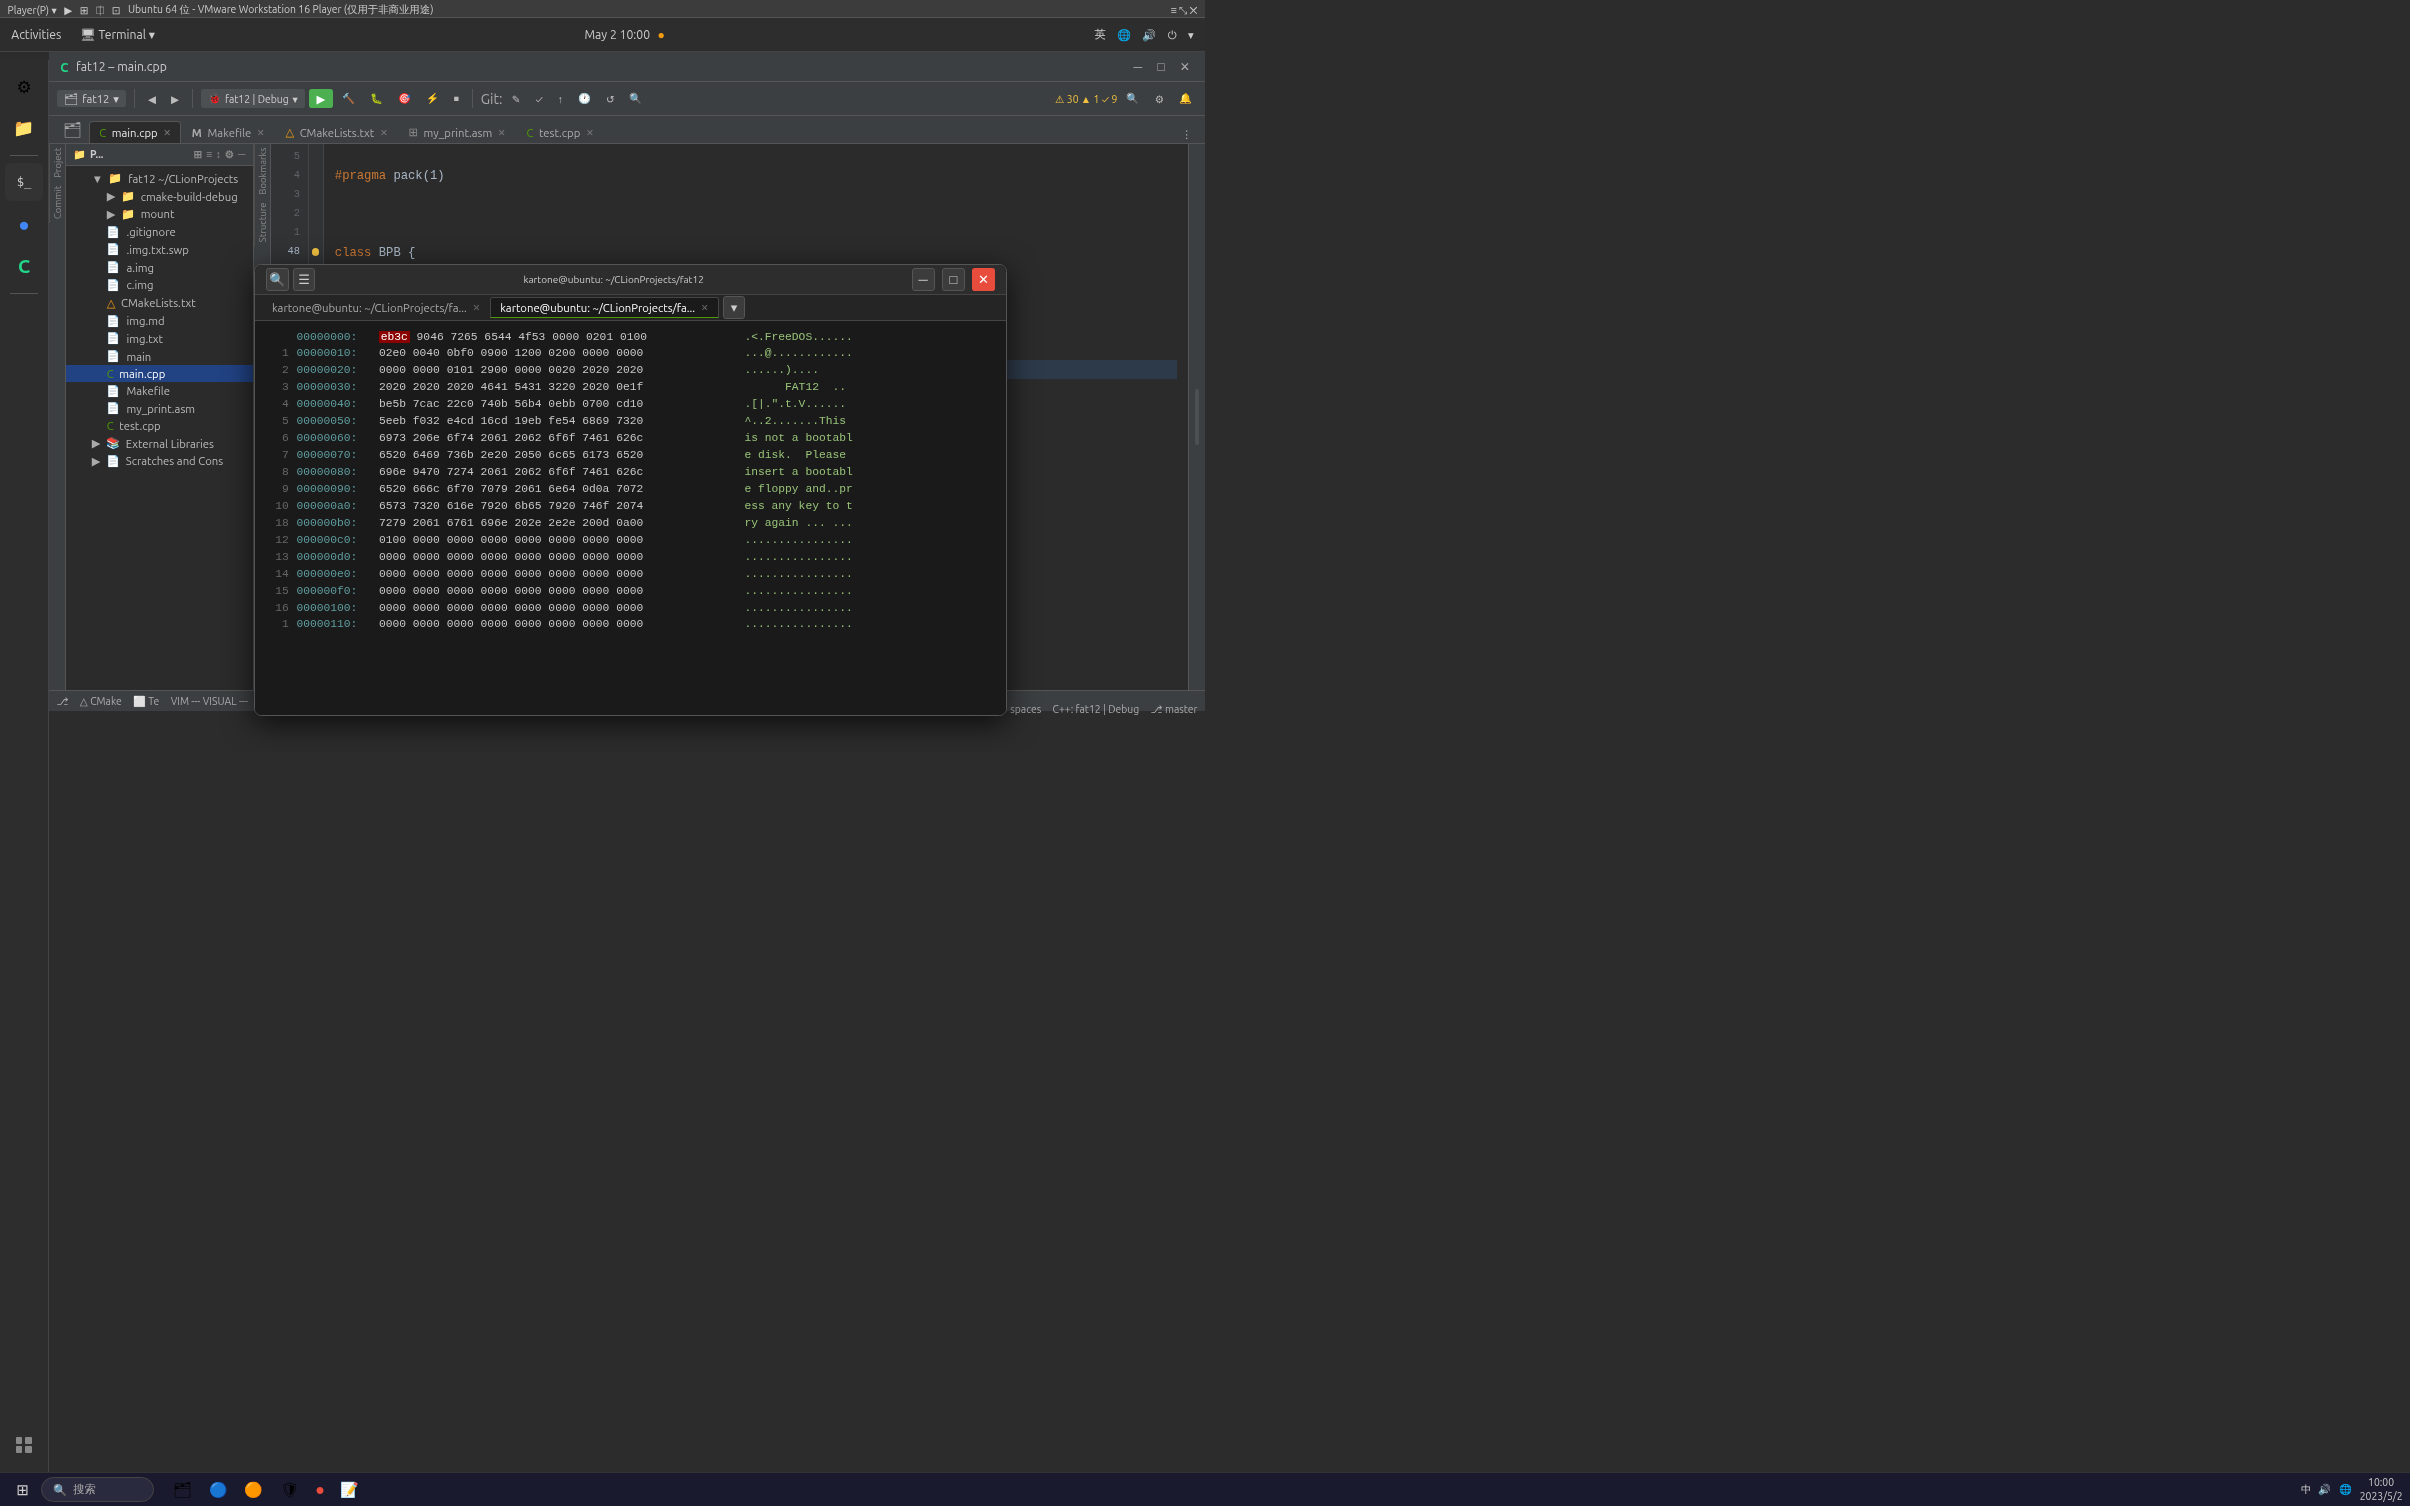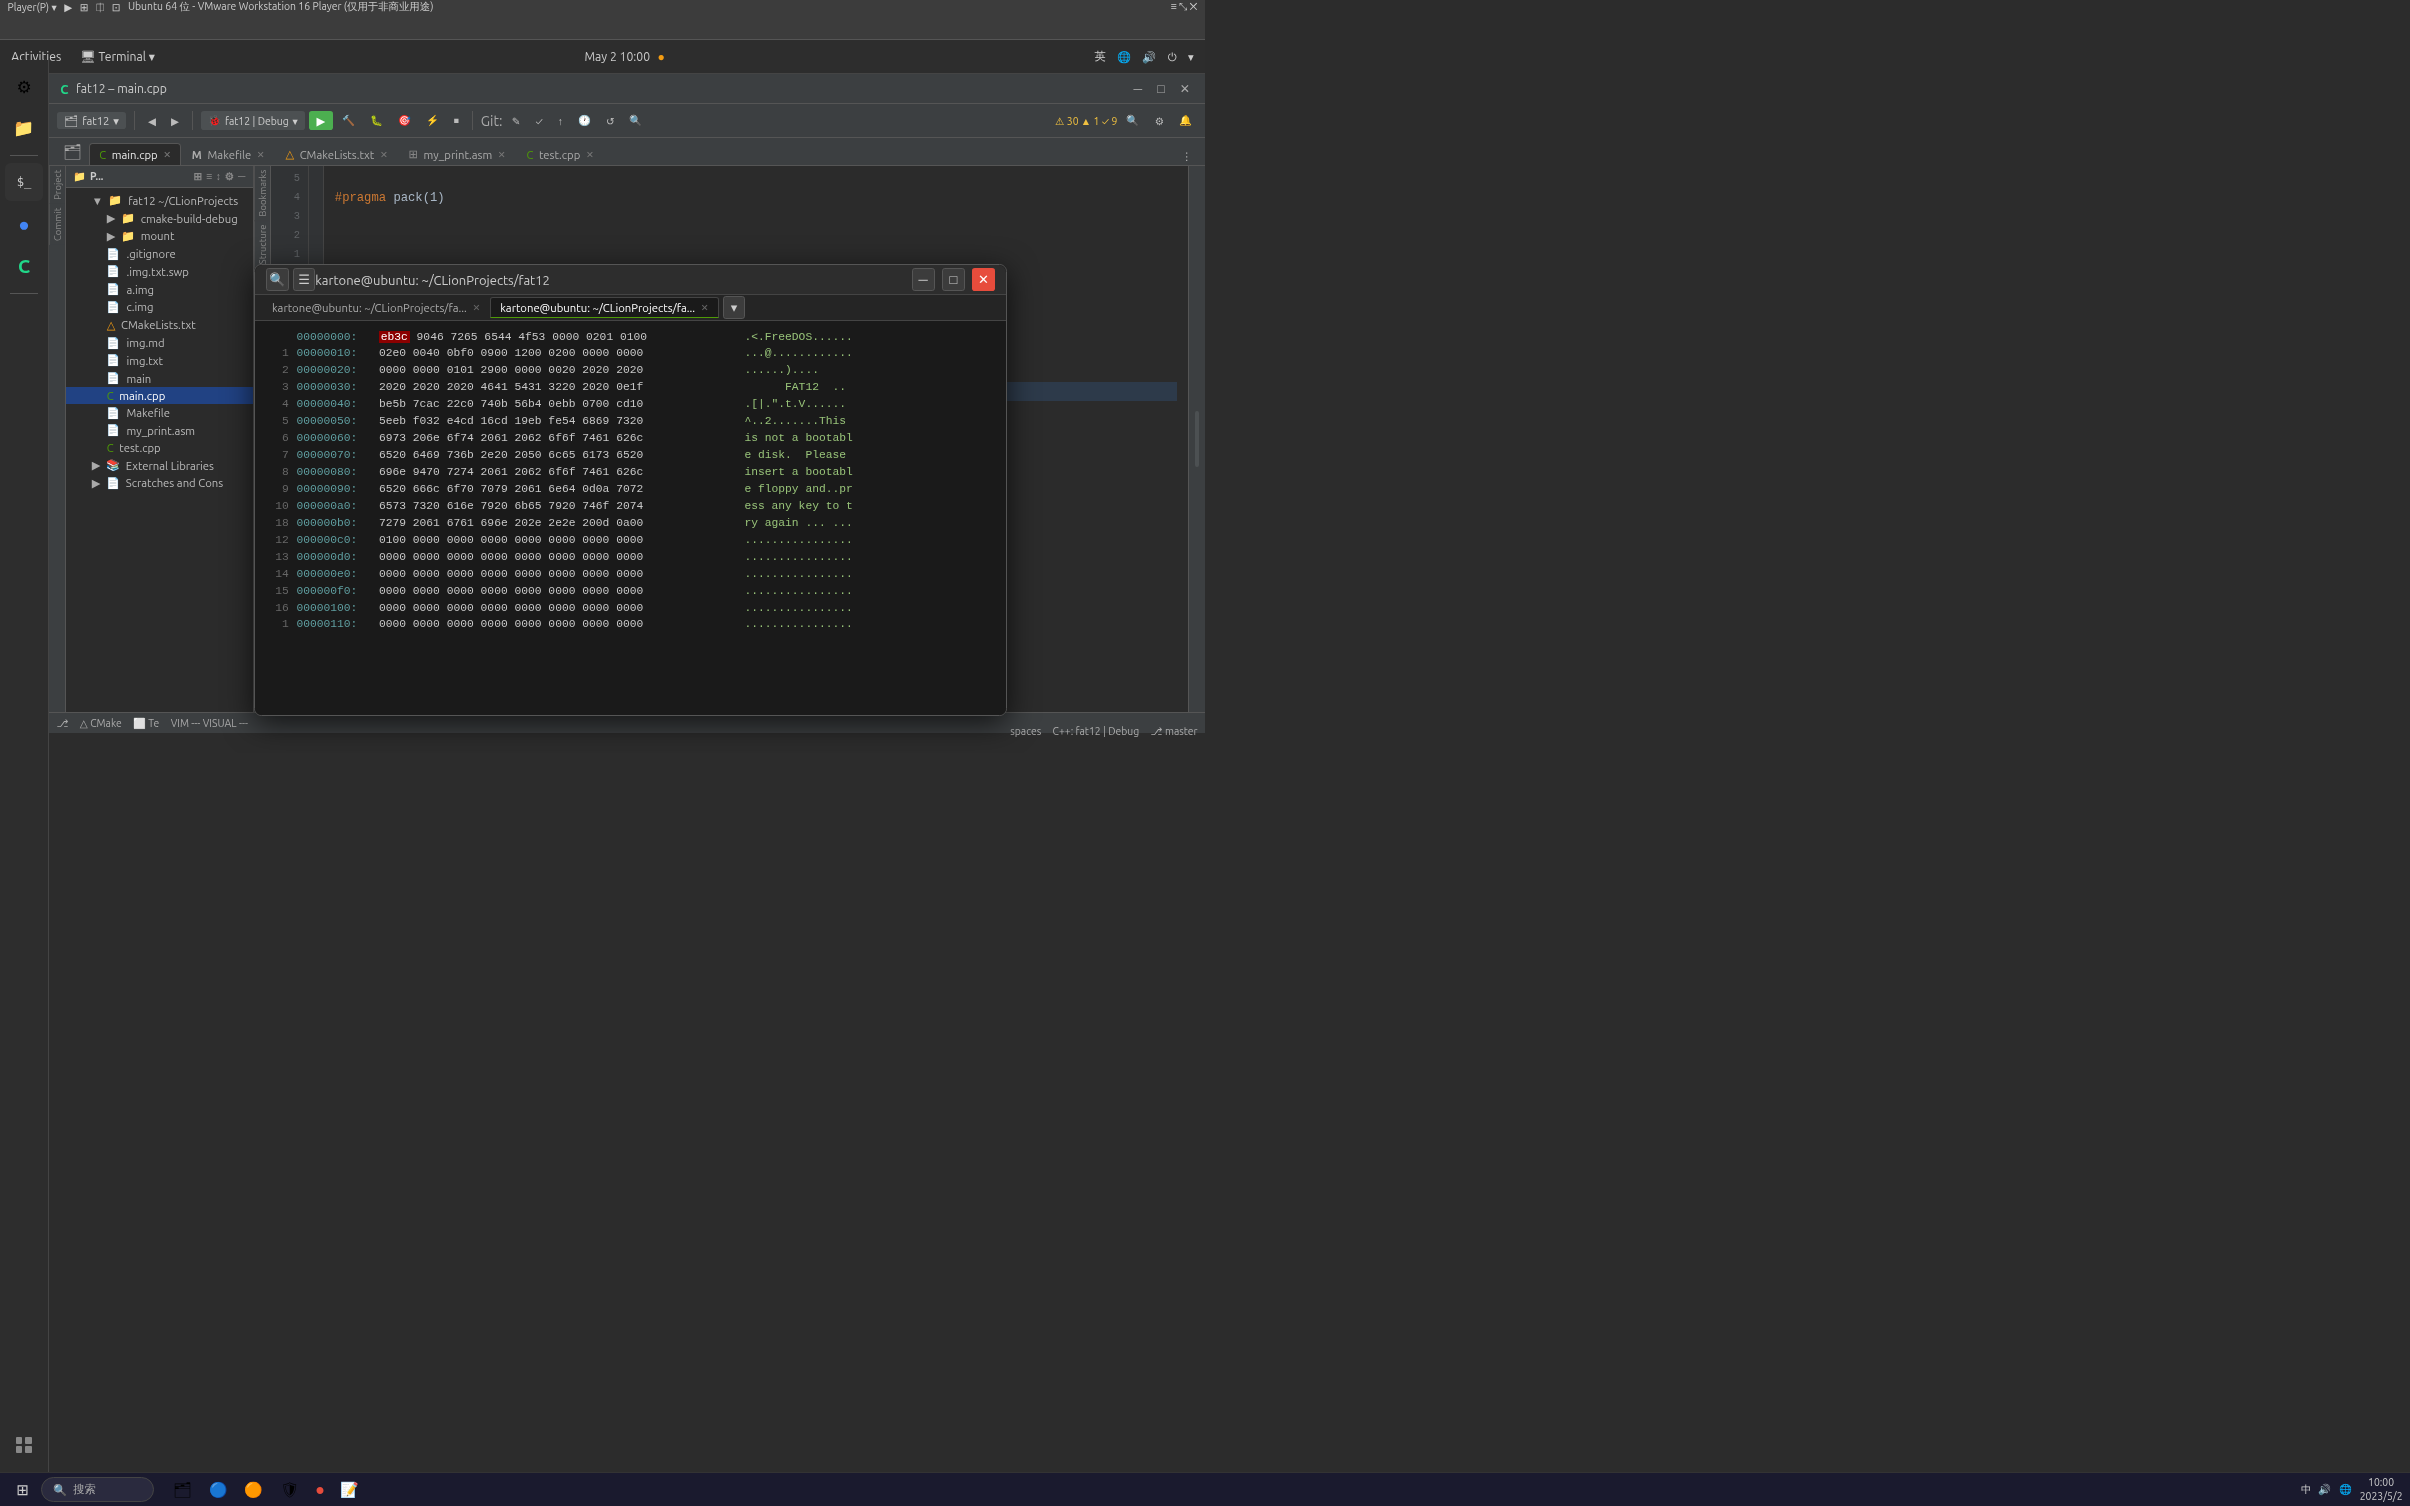--- a/index.html
+++ b/index.html
@@ -8,24 +8,24 @@
       height: 753px;
       font-family: 'Ubuntu', 'Segoe UI', sans-serif;
       font-size: 11.3px;
       background: #2c2c2c;
       overflow: hidden;
       position: relative;
     }
 
     
     .vmware-titlebar {
-      height: 40px;
+      height: 18px;
       background: #3c3c3c;
       display: flex;
-      align-items: flex-start;
+      align-items: flex-end;
       padding: 0 7.5px;
       color: #ccc;
       font-size: 10.4px;
       justify-content: space-between;
       border-bottom: 0.9px solid #555;
     }
     .vmware-titlebar-left {
       display: flex;
       align-items: center;
       gap: 7.5px;
@@ -369,22 +369,23 @@
       background: #2d2d2d;
       display: flex;
       align-items: center;
       padding: 0 11.3px;
       justify-content: space-between;
       border-bottom: 0.9px solid #444;
       border-radius: 7.5px 7.5px 0 0;
     }
     .terminal-title {
       color: #ccc;
-      font-size: 13px;
+      font-size: 10px;
       flex: 1;
+      text-align: center;
     }
     .terminal-controls {
       display: flex;
       gap: 7.5px;
       align-items: center;
     }
     .term-ctrl-btn {
       width: 22.6px; height: 22.6px;
       background: #3c3c3c;
       border: 0.9px solid #555;

